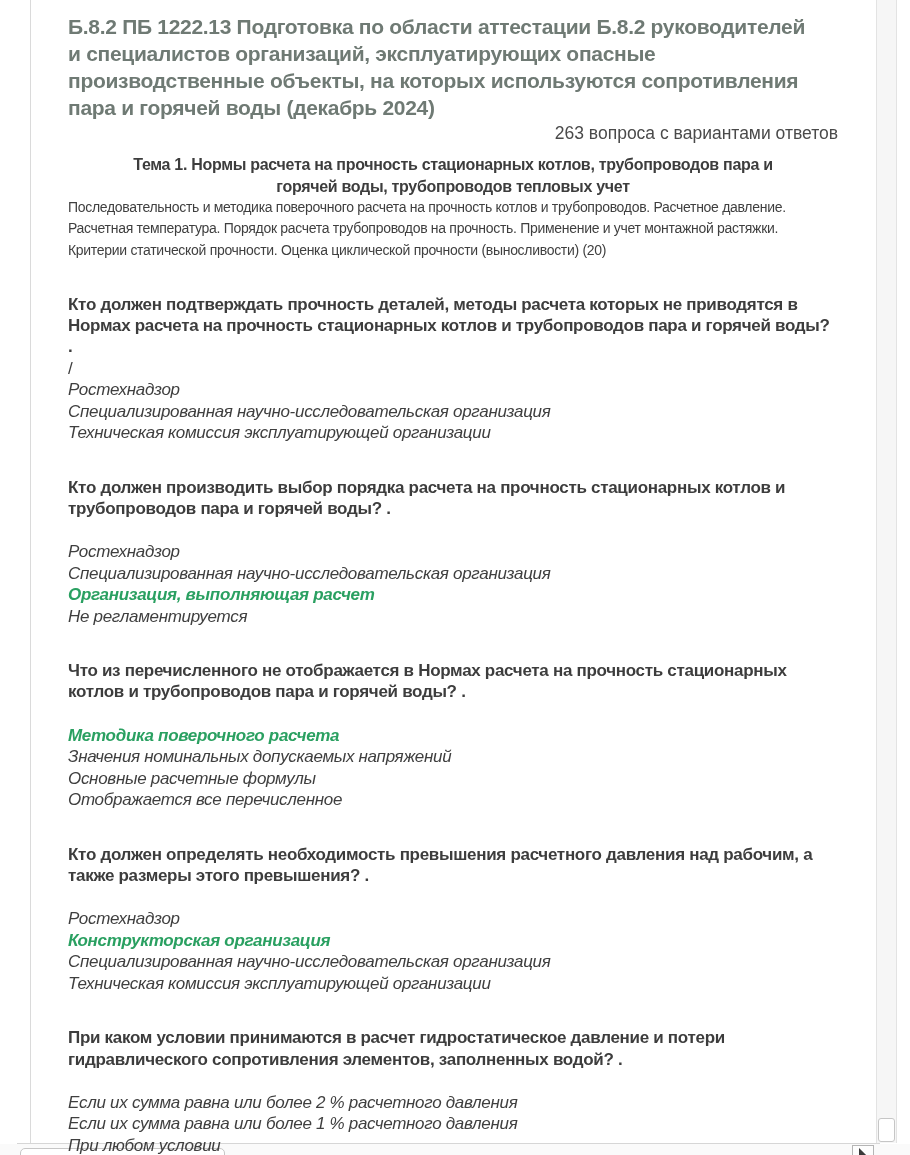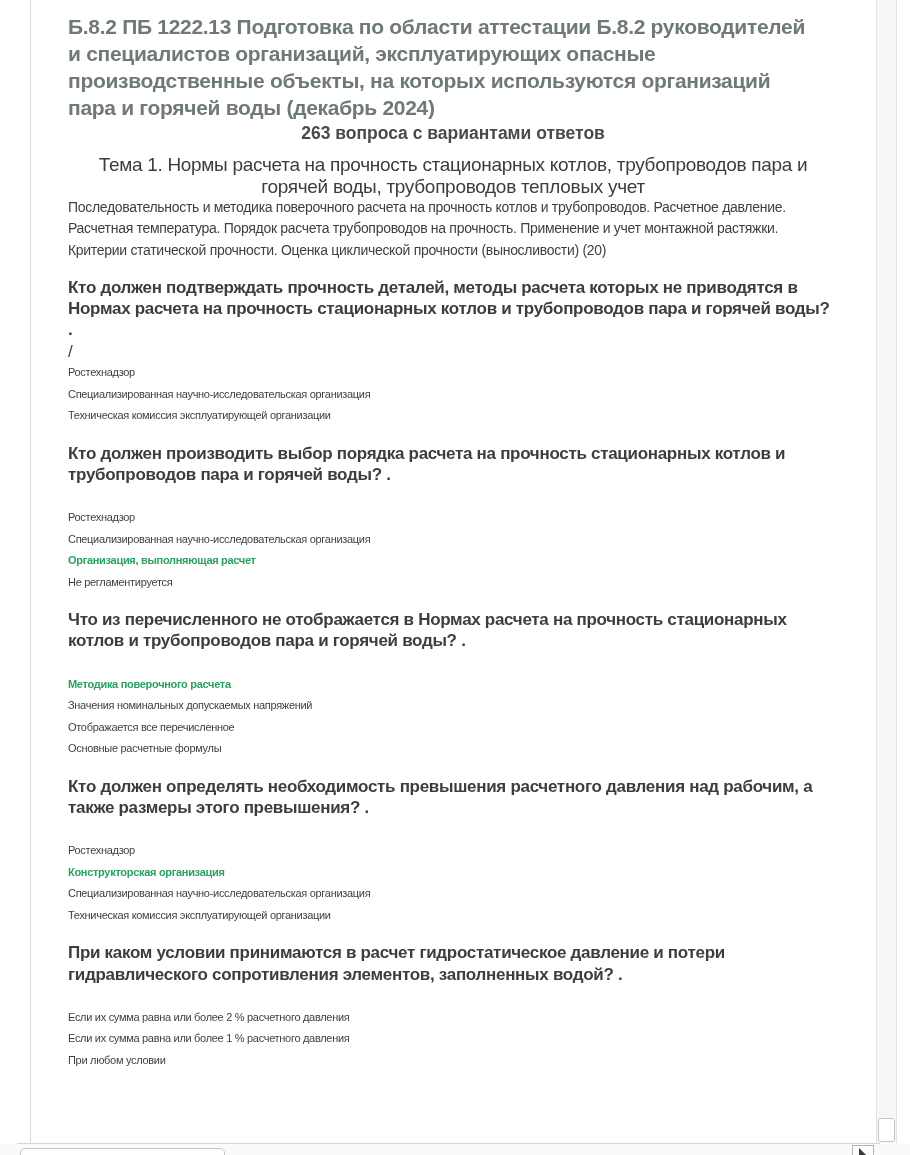--- a/index.html
+++ b/index.html
@@ -86,65 +86,66 @@
   }
   .doc-title {
     text-align: left;
     font-weight: bold;
     font-size: 21px;
     line-height: 27px;
     letter-spacing: -0.3px;
     color: var(--title-color, #6f7a74);
   }
   .doc-subtitle {
-    text-align: center;
-    font-weight: bold;
+    text-align: right;
+    font-weight: normal;
     font-size: 17.5px;
     line-height: 22px;
     margin-top: 1px;
     color: var(--subtitle-color, #4a4a4a);
   }
   .theme-heading {
     text-align: center;
-    font-weight: normal;
-    font-size: 19px;
+    font-weight: bold;
+    font-size: 16px;
     line-height: 21.5px;
     letter-spacing: -0.3px;
     margin-top: 10px;
     color: var(--heading-color, #3d3d3d);
   }
   .theme-desc {
     font-size: 14px;
     line-height: 21.3px;
     letter-spacing: -0.3px;
     margin-top: 0;
     color: var(--text-color, #3f3f3f);
   }
 
-  .question { margin-top: 16px; }
+  .question { margin-top: 33px; }
   .q-text {
     margin: 0;
     font-weight: bold;
     font-size: 17px;
     line-height: 21.3px;
     letter-spacing: -0.3px;
     color: var(--heading-color, #3d3d3d);
   }
   .q-note {
     font-size: 17px;
     line-height: 21.3px;
     color: var(--text-color, #3f3f3f);
   }
   .options { margin-top: 22px; }
   .options.tight { margin-top: 0; }
   .option {
-    font-size: 11px;
+    font-size: 17px;
     line-height: 21.5px;
     letter-spacing: -0.3px;
     color: var(--text-color, #3f3f3f);
+    font-style: italic;
   }
   .option.correct {
     color: var(--correct-color, #2aa061);
     font-weight: bold;
   }
 </style>
 </head>
 <body style="--title-color: #6f7a74; --subtitle-color: #4a4a4a; --heading-color: #3d3d3d; --text-color: #3f3f3f; --correct-color: #2aa061;">
 
 <div class="left-border"></div>
@@ -161,21 +162,21 @@
       <path d="M1 0 L1 11 L3.6 8.6 L5.5 13 L7.4 12.2 L5.5 7.9 L9 7.9 Z" fill="#3a3a3a"></path>
     </svg>
   </span>
 </div>
 
 <div class="doc">
 
   <div class="doc-title">
     <div>Б.8.2 ПБ 1222.13 Подготовка по области аттестации Б.8.2 руководителей</div>
     <div>и специалистов организаций, эксплуатирующих опасные</div>
-    <div>производственные объекты, на которых используются организаций</div>
+    <div>производственные объекты, на которых используются сопротивления</div>
     <div>пара и горячей воды (декабрь 2024)</div>
   </div>
 
   <div class="doc-subtitle">263 вопроса с вариантами ответов</div>
 
   <div class="theme-heading">
     <div>Тема 1. Нормы расчета на прочность стационарных котлов, трубопроводов пара и</div>
     <div>горячей воды, трубопроводов тепловых учет</div>
   </div>
 
@@ -198,22 +199,22 @@
           <div class="option">Специализированная научно-исследовательская организация</div>
           <div class="option correct">Организация, выполняющая расчет</div>
           <div class="option">Не регламентируется</div>
         </div>
       </div>
       <div class="question">
         <p class="q-text">Что из перечисленного не отображается в Нормах расчета на прочность стационарных котлов и трубопроводов пара и горячей воды? .</p>
         <div class="options">
           <div class="option correct">Методика поверочного расчета</div>
           <div class="option">Значения номинальных допускаемых напряжений</div>
+          <div class="option">Основные расчетные формулы</div>
           <div class="option">Отображается все перечисленное</div>
-          <div class="option">Основные расчетные формулы</div>
         </div>
       </div>
       <div class="question">
         <p class="q-text">Кто должен определять необходимость превышения расчетного давления над рабочим, а также размеры этого превышения? .</p>
         <div class="options">
           <div class="option">Ростехнадзор</div>
           <div class="option correct">Конструкторская организация</div>
           <div class="option">Специализированная научно-исследовательская организация</div>
           <div class="option">Техническая комиссия эксплуатирующей организации</div>
         </div>

